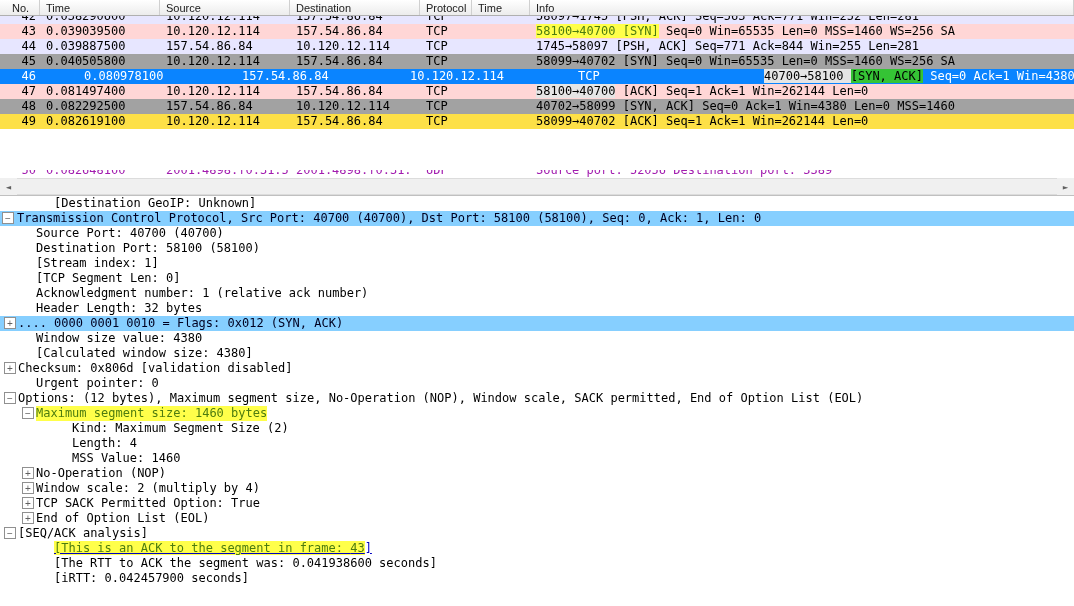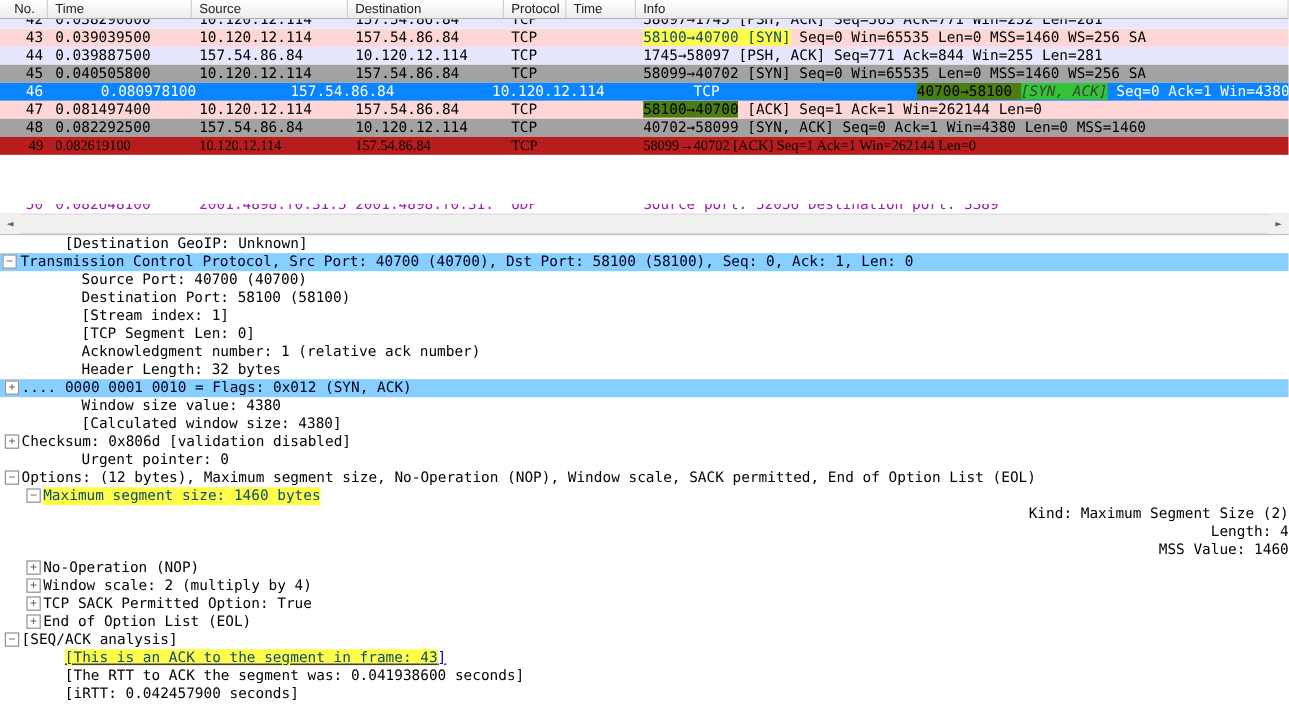--- a/index.html
+++ b/index.html
@@ -50,25 +50,25 @@
   .packet-row .col-time { width: 120px; }
   .packet-row .col-src { width: 130px; }
   .packet-row .col-dst { width: 130px; }
   .packet-row .col-proto { width: 52px; }
   .packet-row .col-time2 { width: 58px; }
   .packet-row .col-info { flex: 1; white-space: nowrap; }
   .row-lav { background: #e7e6ff; }
   .row-red { background: #ffd6d6; }
   .row-gray { background: #a2a2a2; }
   .row-sel { background: #0a84ff; color: #ffffff; gap: 38px; }
-  .row-lav2 { background: #b91c1c; font-family: Liberation Serif, serif; }
+  .row-lav2 { background: #fde047; }
   .row-trunc { background: #ffffff; color: #a21caf; margin-top: 41px; }
-  .hl-yellow { background: #ffff4a; color: #0c4a6e; }
-  .hl-green { background: #35c435; color: #404040; font-style: italic; }
-  .hl-prefix { background: #4d7c0f; color: #000000; }
+  .hl-yellow { background: #ffff4a; color: #4d7c0f; }
+  .hl-green { background: #35c435; color: #000000; }
+  .hl-prefix { background: #e5e5e5; color: #000000; }
   .hscroll {
     height: 17px;
     background: #f0f0f0;
     border-top: 1px solid #dcdcdc;
     border-bottom: 1px solid #dcdcdc;
     display: flex;
     align-items: center;
   }
   .hscroll .arrow {
     width: 17px; height: 17px;
@@ -102,23 +102,23 @@
     color: #606060;
     font-family: Arial, sans-serif;
     background: #ffffff;
     flex-shrink: 0;
   }
   .expander-spacer {
     width: 18px;
     display: inline-block;
     flex-shrink: 0;
   }
-  .indent1 { padding-left: 18px; gap: 32px; }
+  .indent1 { padding-left: 18px; }
   .indent2 { padding-left: 36px; }
-  .indent3 { padding-left: 54px; justify-content: space-between; }
+  .indent3 { padding-left: 54px; }
   .sel-line { background: #86cfff; color: #000020; }
   .link-text { color: #0000c0; text-decoration: underline; }
 </style>
 </head>
 <body>
 
 <div class="top-pane">
   <div class="header-row">
     <div class="header-cell col-no">No.</div>
     <div class="header-cell col-time">Time</div>

